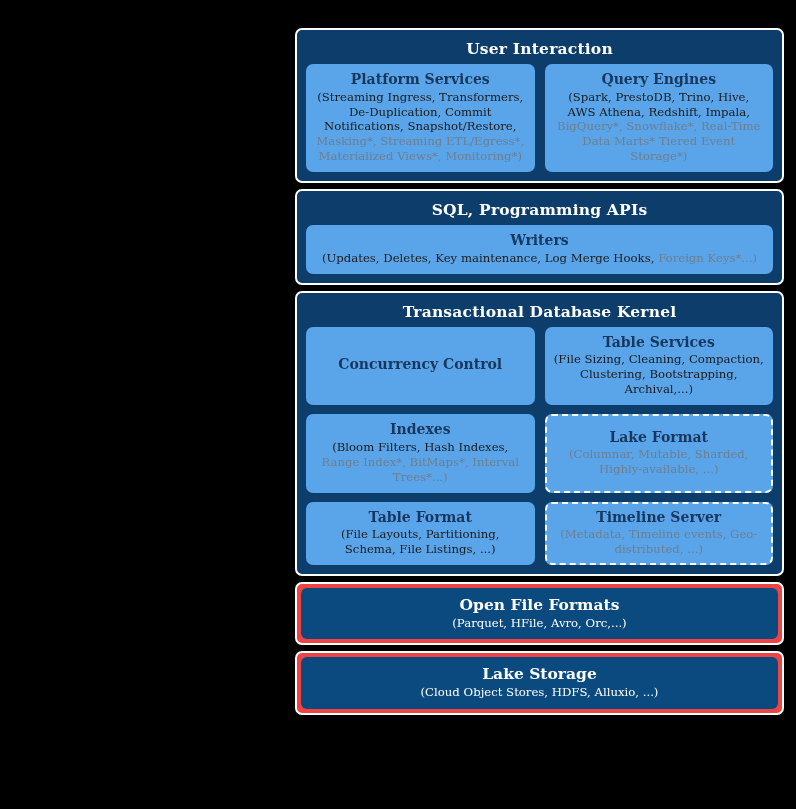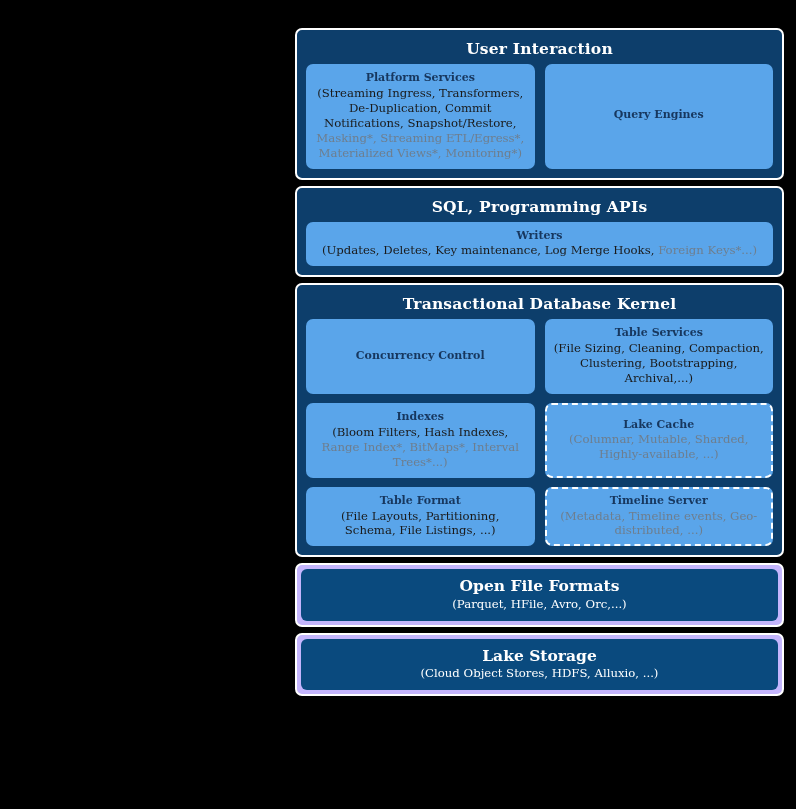--- a/index.html
+++ b/index.html
@@ -64,36 +64,36 @@
     flex-direction: column;
     justify-content: center;
   }
   .card.dashed {
     border: 2px dashed #ffffff;
     padding: 5px 6px 6px 6px;
   }
   .card .card-title {
     color: #17375e;
     font-weight: bold;
-    font-size: 11px;
+    font-size: 14px;
     line-height: 1.25;
     margin-bottom: 1px;
   }
   .card .card-body {
     color: #1a1a1a;
     font-size: 11.7px;
     line-height: 1.28;
   }
   .card .muted {
     color: #6e7e8e;
   }
 
   
   .bar-section {
-    background: #c4b5fd;
+    background: #ef4444;
     border: 2px solid #ffffff;
     border-radius: 7px;
     padding: 4px;
     box-sizing: border-box;
   }
   .bar {
     background: #0a4a7e;
     border-radius: 6px;
     text-align: center;
     padding: 8px 6px 9px 6px;
@@ -118,20 +118,21 @@
 
   <div class="section">
     <div class="section-title">User Interaction</div>
     <div class="row">
       <div class="card">
         <div class="card-title">Platform Services</div>
         <div class="card-body"><span>(Streaming Ingress, Transformers, De-Duplication, Commit Notifications, Snapshot/Restore, </span><span class="muted">Masking*, Streaming ETL/Egress*, Materialized Views*,  Monitoring*)</span></div>
       </div>
       <div class="card">
         <div class="card-title">Query Engines</div>
+        <div class="card-body"><span>(Spark, PrestoDB, Trino, Hive, AWS Athena, Redshift, Impala, </span><span class="muted">BigQuery*, Snowflake*, Real-Time Data Marts* Tiered Event Storage*)</span></div>
       </div>
     </div>
   </div>
 
   <div class="section">
     <div class="section-title">SQL, Programming APIs</div>
     <div class="row">
       <div class="card">
         <div class="card-title">Writers</div>
         <div class="card-body"><span>(Updates, Deletes, Key maintenance, Log Merge Hooks, </span><span class="muted">Foreign Keys*...)</span></div>
@@ -151,21 +152,21 @@
         <div class="card-body"><span>(File Sizing, Cleaning, Compaction, Clustering, Bootstrapping, Archival,...)</span><span class="muted"></span></div>
       </div>
     </div>
 
     <div class="row">
       <div class="card">
         <div class="card-title">Indexes</div>
         <div class="card-body"><span>(Bloom Filters, Hash Indexes, </span><span class="muted">Range Index*, BitMaps*, Interval Trees*...)</span></div>
       </div>
       <div class="card dashed">
-        <div class="card-title">Lake Cache</div>
+        <div class="card-title">Lake Format</div>
         <div class="card-body"><span></span><span class="muted">(Columnar, Mutable, Sharded, Highly-available, ...)</span></div>
       </div>
     </div>
 
     <div class="row">
       <div class="card">
         <div class="card-title">Table Format</div>
         <div class="card-body"><span>(File Layouts, Partitioning, Schema, File Listings, ...)</span><span class="muted"></span></div>
       </div>
       <div class="card dashed">

